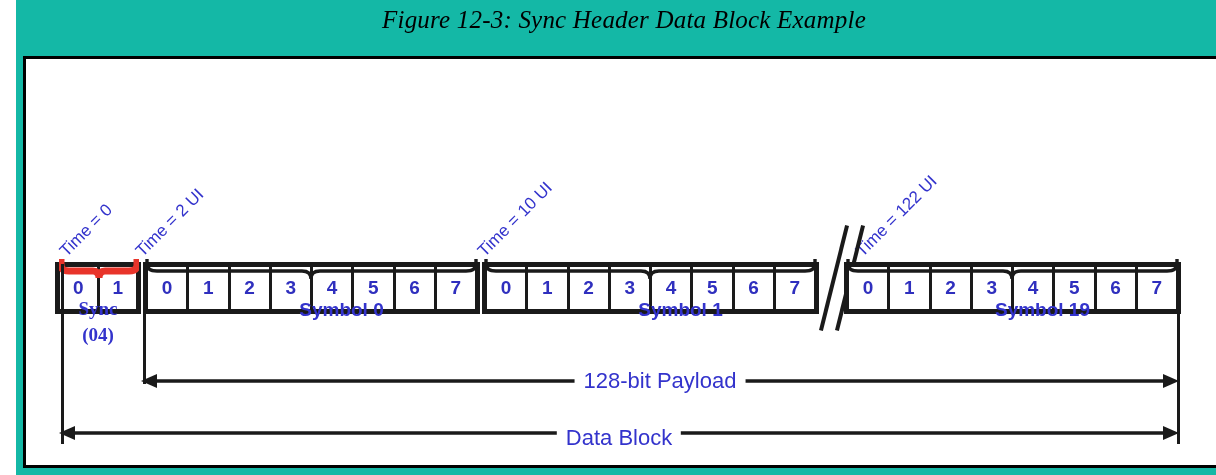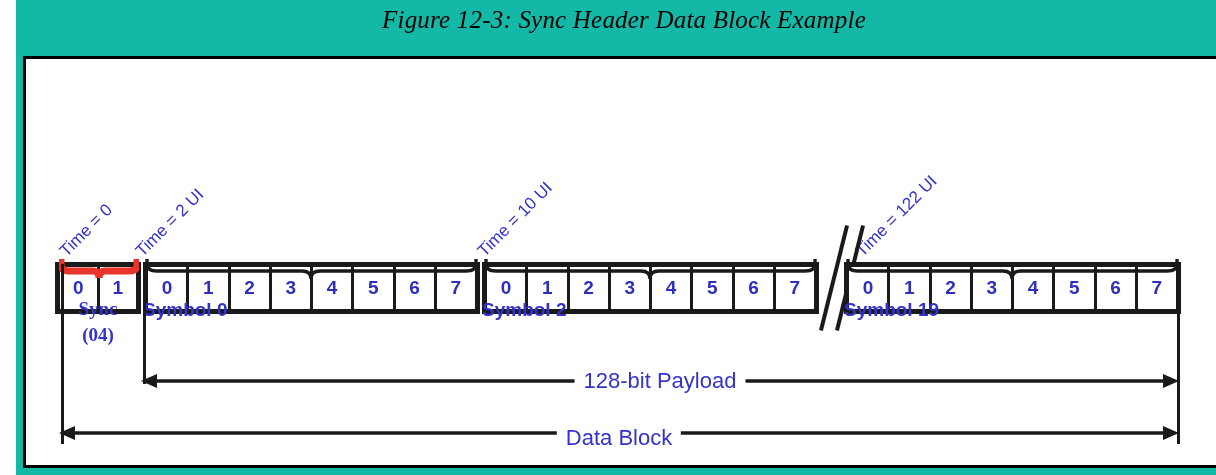--- a/index.html
+++ b/index.html
@@ -94,24 +94,26 @@
   
   .brace {
     position: absolute;
     height: 20px;
   }
   .brace svg { display: block; width: 100%; height: 100%; }
 
   
   .group-label {
     position: absolute;
+    text-align: center;
     font-size: 19px;
     font-weight: bold;
     color: #3333cc;
     white-space: nowrap;
+    padding-left: 30px;
   }
   .sync-label {
     position: absolute;
     text-align: center;
     font-size: 19px;
     font-weight: bold;
     color: #3333cc;
     line-height: 26px;
     white-space: nowrap;
     font-family: Liberation Serif, serif;
@@ -216,21 +218,21 @@
       <svg viewBox="0 0 333 22" preserveAspectRatio="none">
         <path d="M2,0 L2,5 Q2,12 12,12 L157,12 Q166,12 166,20 Q166,12 175,12 L321,12 Q331,12 331,5 L331,0" fill="none" stroke="#1a1a1a" stroke-width="3.4" stroke-linecap="butt"></path>
       </svg>
     </div>
 
     <div class="sync-label" style="left:29px; top:237px; width:86px;">
       <div>Sync</div>
       <div>(04)</div>
     </div>
     <div class="group-label" style="left:117px; top:240px; width:337px;">Symbol 0</div>
-    <div class="group-label" style="left:456px; top:240px; width:337px;">Symbol 2</div>
+    <div class="group-label" style="left:456px; top:240px; width:337px;">Symbol 1</div>
     <div class="group-label" style="left:818px; top:240px; width:337px;">Symbol 19</div>
 
     <div class="guide-line" style="left:35px; top:205px; height:180px;"></div>
     <div class="guide-line" style="left:117px; top:205px; height:120px;"></div>
     <div class="guide-line" style="left:1151px; top:205px; height:180px;"></div>
 
     <div class="dim-arrow" style="left:113px; top:311px; width:1042px;">
       <svg viewBox="0 0 1042 22" preserveAspectRatio="none">
         <line x1="12" y1="11" x2="1030" y2="11" stroke="#1a1a1a" stroke-width="3.4"></line>
         <polygon points="2,11 18,4 18,18" fill="#1a1a1a"></polygon>

